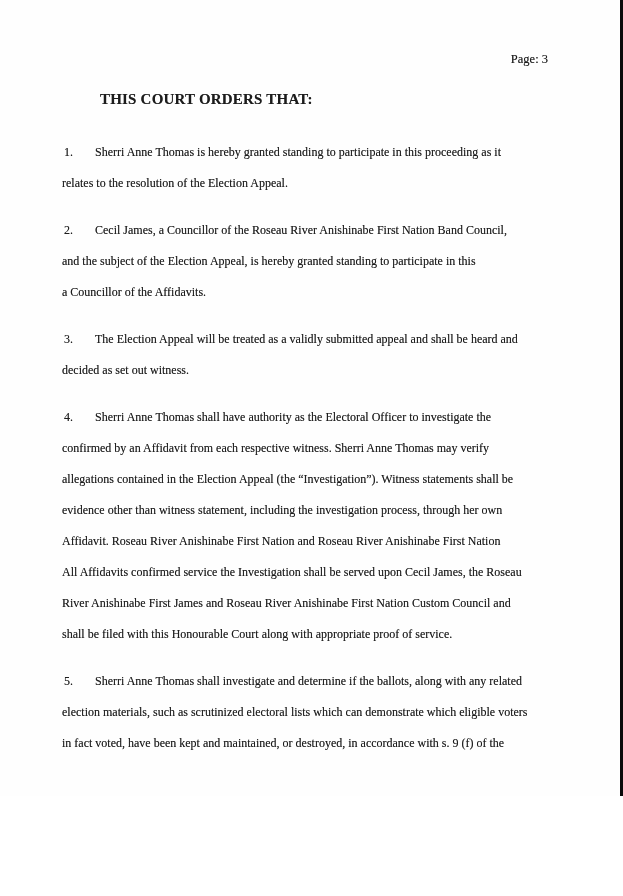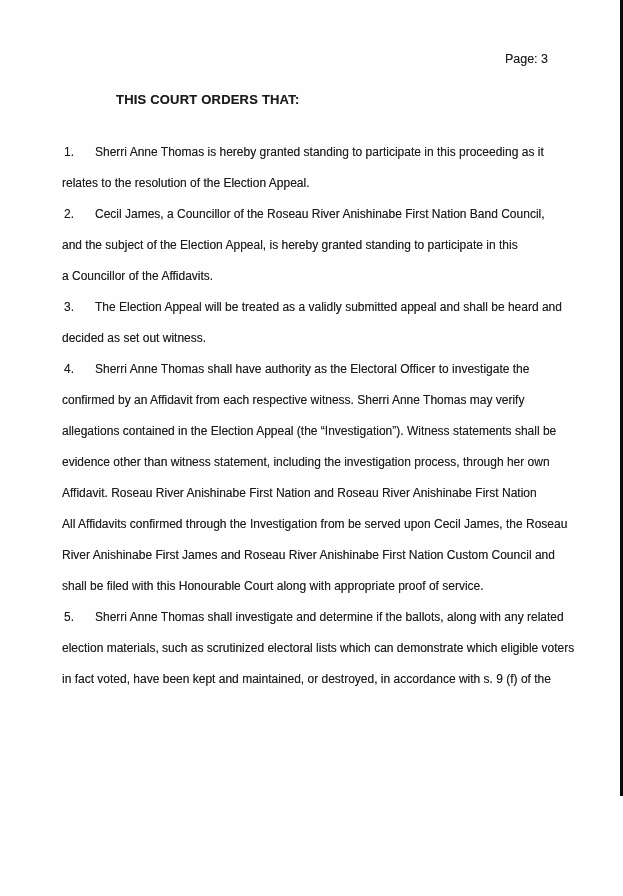--- a/index.html
+++ b/index.html
@@ -6,46 +6,46 @@
     margin: 0;
     padding: 0;
     background: #ffffff;
   }
   .page {
     position: relative;
     width: 623px;
     height: 796px;
     background: #fefefe;
     overflow: hidden;
-    font-family: Liberation Sans, sans-serif;
+    font-family: Liberation Serif, serif;
     color: #1c1c1c;
     text-shadow: 0 0 0.5px rgba(40,40,40,0.55);
   }
   .page-label {
     position: absolute;
     top: 44px;
     right: 75px;
     font-size: 12.5px;
     line-height: 31px;
   }
   .content {
     position: absolute;
     left: 62px;
     top: 84px;
     width: 500px;
   }
   .heading {
     font-weight: bold;
-    font-size: 13px;
+    font-size: 15px;
     line-height: 31px;
-    margin-left: 54px;
+    margin-left: 38px;
     letter-spacing: 0.2px;
   }
   .para {
-    margin-top: 0;
+    margin-top: 16px;
     font-size: 12px;
     line-height: 31px;
   }
   .para.first-para {
     margin-top: 22px;
   }
   .line {
     white-space: nowrap;
   }
   .num {
@@ -98,21 +98,21 @@
       <div class="line"><span class="num">3.</span><span>The Election Appeal will be treated as a validly submitted appeal and shall be heard and</span></div>
       <div class="line">decided as set out witness.</div>
     </div>
 
     <div class="para">
       <div class="line"><span class="num">4.</span><span>Sherri Anne Thomas shall have authority as the Electoral Officer to investigate the</span></div>
       <div class="line">confirmed by an Affidavit from each respective witness. Sherri Anne Thomas may verify</div>
       <div class="line">allegations contained in the Election Appeal (the “Investigation”). Witness statements shall be</div>
       <div class="line">evidence other than witness statement, including the investigation process, through her own</div>
       <div class="line">Affidavit. Roseau River Anishinabe First Nation and Roseau River Anishinabe First Nation</div>
-      <div class="line">All Affidavits confirmed through the Investigation from be served upon Cecil James, the Roseau</div>
+      <div class="line">All Affidavits confirmed service the Investigation shall be served upon Cecil James, the Roseau</div>
       <div class="line">River Anishinabe First James and Roseau River Anishinabe First Nation Custom Council and</div>
       <div class="line">shall be filed with this Honourable Court along with appropriate proof of service.</div>
     </div>
 
     <div class="para">
       <div class="line"><span class="num">5.</span><span>Sherri Anne Thomas shall investigate and determine if the ballots, along with any related</span></div>
       <div class="line">election materials, such as scrutinized electoral lists which can demonstrate which eligible voters</div>
       <div class="line">in fact voted, have been kept and maintained, or destroyed, in accordance with s. 9 (f) of the</div>
     </div>
 

